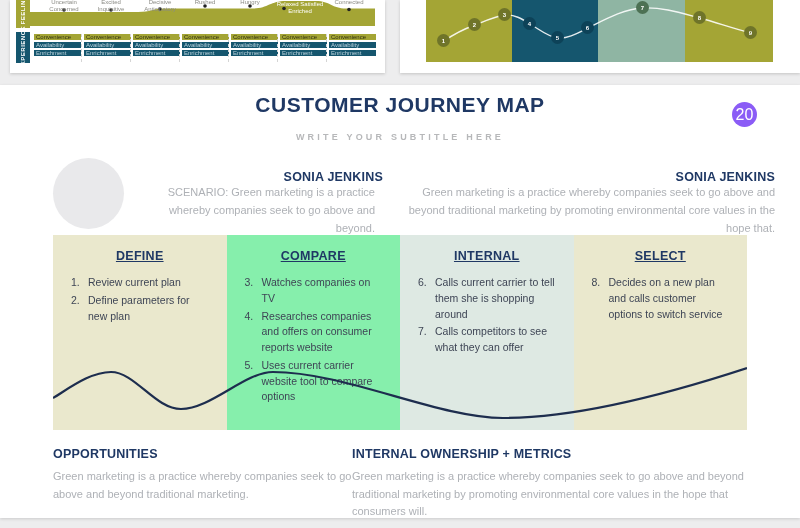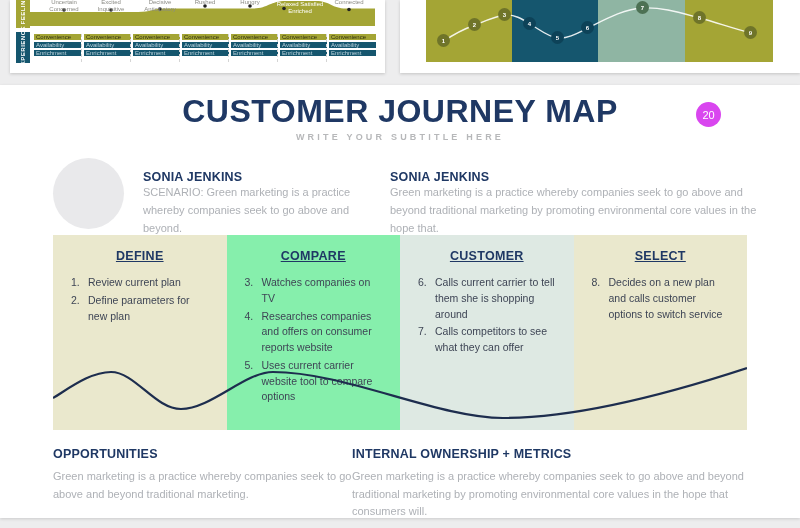--- a/index.html
+++ b/index.html
@@ -32,25 +32,25 @@
   .bar-group:nth-of-type(7) .bar-a{width:26px}.bar-group:nth-of-type(7) .bar-b{width:34px}.bar-group:nth-of-type(7) .bar-c{width:28px}
   
   #thumb-right{left:400px;top:0;width:400px;height:73px;overflow:hidden;}
   .block{position:absolute;top:0;height:62px;}
   .pt{position:absolute;width:13px;height:13px;border-radius:50%;color:#fff;font-size:6px;font-weight:bold;display:flex;align-items:center;justify-content:center;}
   .pt-olive{background:#6f7429;}
   .pt-teal{background:#0d4258;}
   .pt-green{background:#4d7154;}
   
   #slide{position:absolute;left:0;top:85px;width:800px;height:433px;background:#ffffff;box-shadow:0 1px 3px rgba(0,0,0,.15);}
-  #slide-title{position:absolute;top:8px;left:0;width:100%;text-align:center;font-size:32px;font-weight:bold;color:#1f3864;letter-spacing:.5px;}
+  #slide-title{position:absolute;top:8px;left:0;width:100%;text-align:center;font-size:21px;font-weight:bold;color:#1f3864;letter-spacing:.5px;}
   #slide-subtitle{position:absolute;top:47px;left:0;width:100%;text-align:center;font-size:9px;font-weight:bold;color:#b7b8ba;letter-spacing:3.2px;}
-  #badge{position:absolute;left:696px;top:17px;width:25px;height:25px;border-radius:50%;background:#d946ef;color:#fff;font-size:11px;display:flex;align-items:center;justify-content:center;}
+  #badge{position:absolute;left:732px;top:17px;width:25px;height:25px;border-radius:50%;background:#8b5cf6;color:#fff;font-size:16px;display:flex;align-items:center;justify-content:center;}
   #avatar{position:absolute;left:53px;top:73px;width:71px;height:71px;border-radius:50%;background:#e9e9eb;}
-  .persona{position:absolute;top:85px;}
+  .persona{position:absolute;top:85px;text-align:right;}
   #persona-left{left:143px;width:240px;}
   #persona-right{left:390px;width:385px;}
   .p-name{font-size:12.5px;font-weight:bold;color:#1f3864;letter-spacing:.2px;}
   .p-desc{font-size:11px;color:#aeb1b6;line-height:1.62;}
   #persona-left .p-desc{width:232px;}
   #stages{position:absolute;left:53px;top:150px;width:694px;height:195px;display:flex;}
   .stage{width:173.5px;position:relative;}
   .stage-khaki{background:#eae8cd;}
   .stage-blue{background:#86efac;}
   .stage-mint{background:#dee9e3;}
@@ -191,21 +191,21 @@
           <span class="num">4.</span>
           <span>Researches companies and offers on consumer reports website</span>
         </div>
         <div class="item">
           <span class="num">5.</span>
           <span>Uses current carrier website tool to compare options</span>
         </div>
       </div>
     </div>
     <div class="stage stage-mint">
-      <div class="stage-title">CUSTOMER</div>
+      <div class="stage-title">INTERNAL</div>
       <div class="items">
         <div class="item">
           <span class="num">6.</span>
           <span>Calls current carrier to tell them she is shopping around</span>
         </div>
         <div class="item">
           <span class="num">7.</span>
           <span>Calls competitors to see what they can offer</span>
         </div>
       </div>

